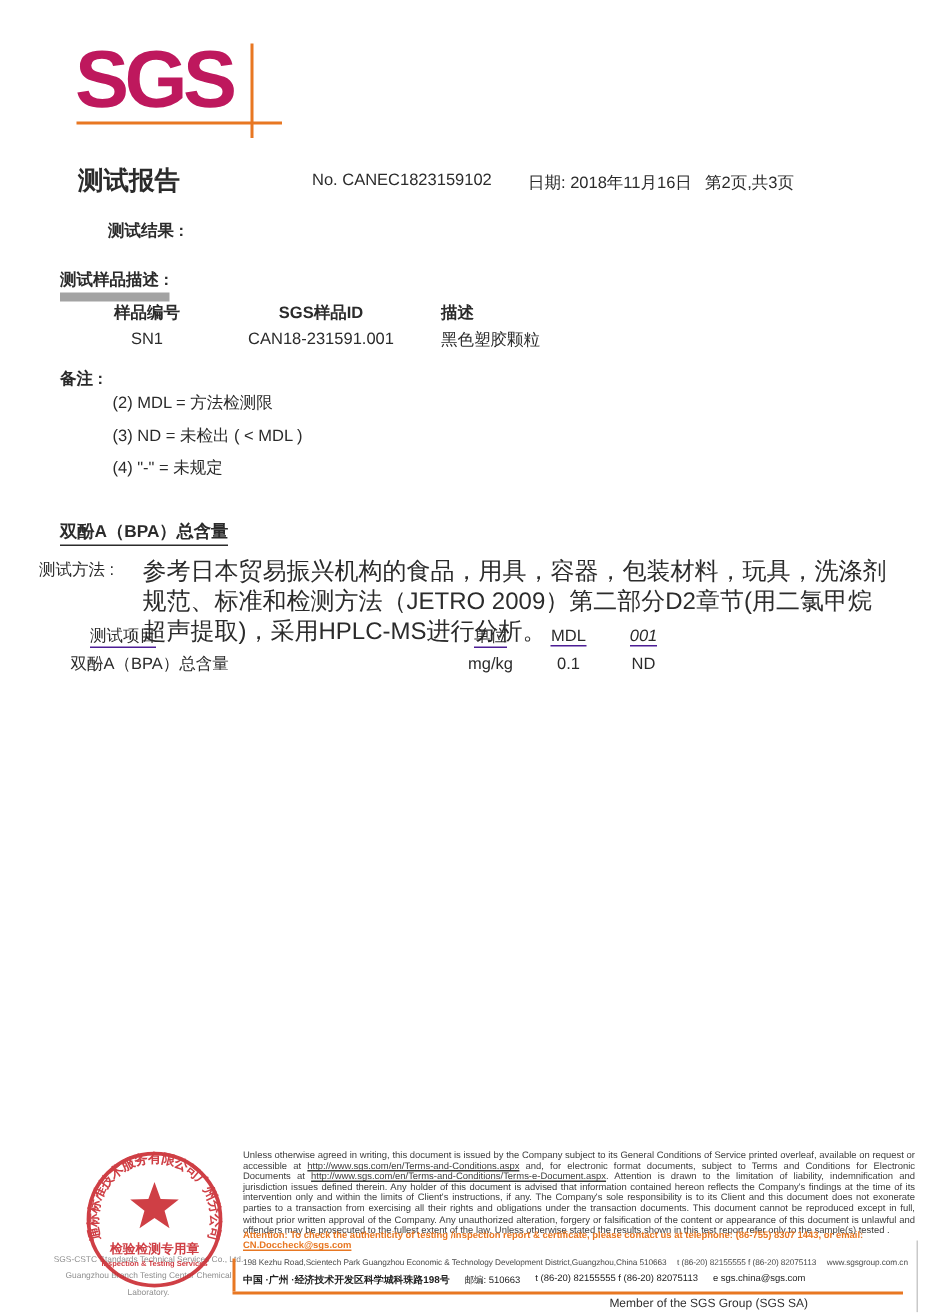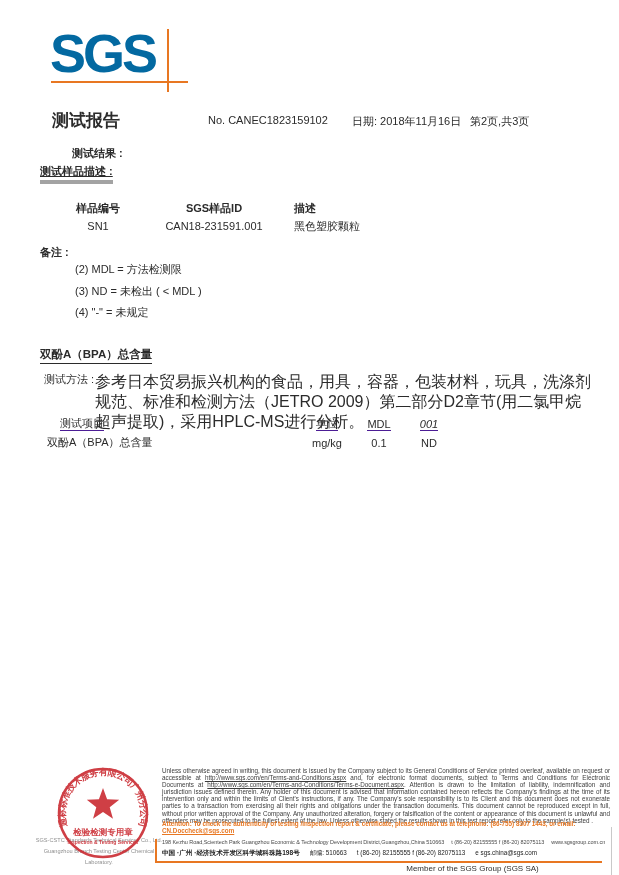--- a/index.html
+++ b/index.html
@@ -2,48 +2,48 @@
 <html><head>
 <meta charset="utf-8">
 <style>
   * { margin:0; padding:0; box-sizing:border-box; }
   html,body { background:#ffffff; }
   body { font-family:"Liberation Sans", sans-serif; color:#2b2b2b; }
   .page { position:relative; width:619px; height:875px; background:#ffffff; overflow:hidden; }
 
   
   .logo-text { position:absolute; left:50px; top:24px; font-size:54px; font-weight:700;
-               letter-spacing:-3px; color:#0369a1; line-height:58px; }
+               letter-spacing:-3px; color:#be185d; line-height:58px; }
   .logo-hline { position:absolute; left:51px; top:81px; width:137px; height:2px; background:#e87722; }
   .logo-vline { position:absolute; left:167px; top:29px; width:2px; height:63px; background:#e87722; }
 
   
   .hdr-title { position:absolute; left:52px; top:109px; font-size:17px; font-weight:700; }
   .hdr-no    { position:absolute; left:208px; top:114px; font-size:11px; }
   .hdr-date  { position:absolute; left:352px; top:114px; font-size:11px; }
   .hdr-pages { position:absolute; left:470px; top:114px; font-size:11px; }
 
   
   .lbl { font-size:11px; font-weight:700; }
   .results-lbl { position:absolute; left:40px; top:146px;margin-left:32px; }
-  .sample-heading { position:absolute; left:40px; top:164px; border-bottom:4px solid #a3a3a3; padding-bottom:1px;text-decoration:underline; }
+  .sample-heading { position:absolute; left:40px; top:179px; border-bottom:6px solid #a3a3a3; padding-bottom:1px; }
 
   .s-table { position:absolute; left:52px; top:199px; width:330px; font-size:11px; }
   .s-row { display:flex; height:18px; align-items:center; }
   .s-row .c1 { width:92px;  text-align:center; }
   .s-row .c2 { width:140px; text-align:center; }
   .s-row .c3 { flex:1; text-align:left; padding-left:10px; }
   .s-head { font-weight:700; }
 
   .notes-lbl { position:absolute; left:40px; top:245px; }
   .notes { position:absolute; left:75px; top:259px; font-size:11px; line-height:21.5px; }
 
   .bpa-heading { position:absolute; left:40px; top:347px; font-size:11.5px; font-weight:700;
                  border-bottom:1.5px solid #2b2b2b; padding-bottom:1px; }
-  .method-lbl { position:absolute; left:44px; top:372px; font-size:11px; }
+  .method-lbl { position:absolute; left:26px; top:372px; font-size:11px; }
   .method-text { position:absolute; left:95px; top:372px; width:502px; font-size:16px; line-height:20px; }
 
   .r-table { position:absolute; left:30px; top:414px; width:425px; font-size:11px; }
   .r-row { display:flex; height:19px; align-items:center; }
   .r-row .rc1 { flex:1; text-align:left; }
   .r-row .rc2 { width:56px; text-align:center; }
   .r-row .rc3 { width:48px; text-align:center; }
   .r-row .rc4 { width:52px; text-align:center; }
   .r-head .rc1 { padding-left:30px; }
   .r-body .rc1 { padding-left:17px; }

